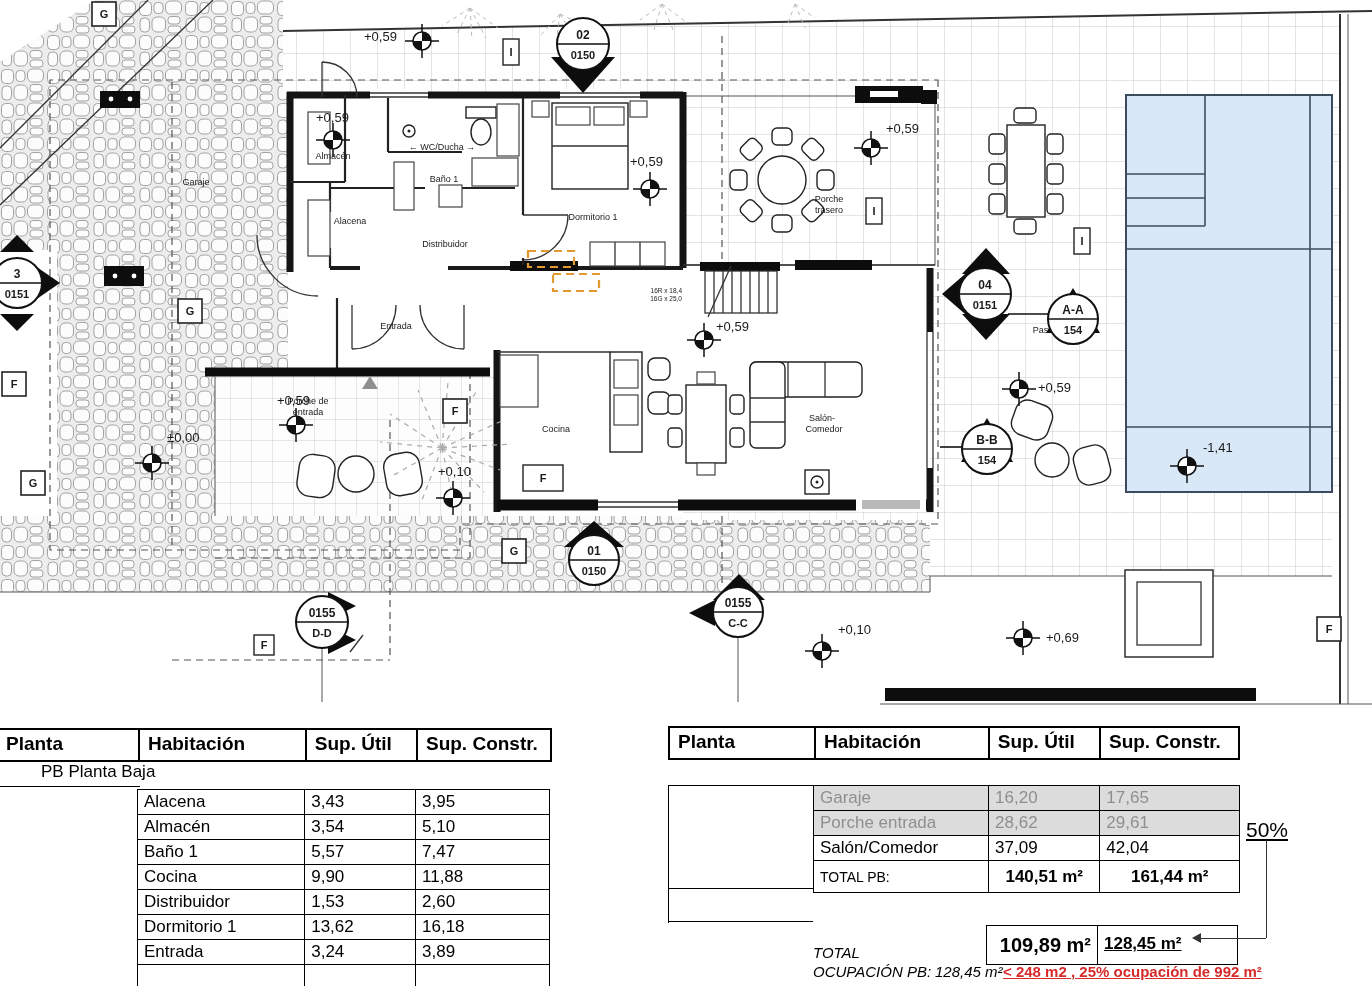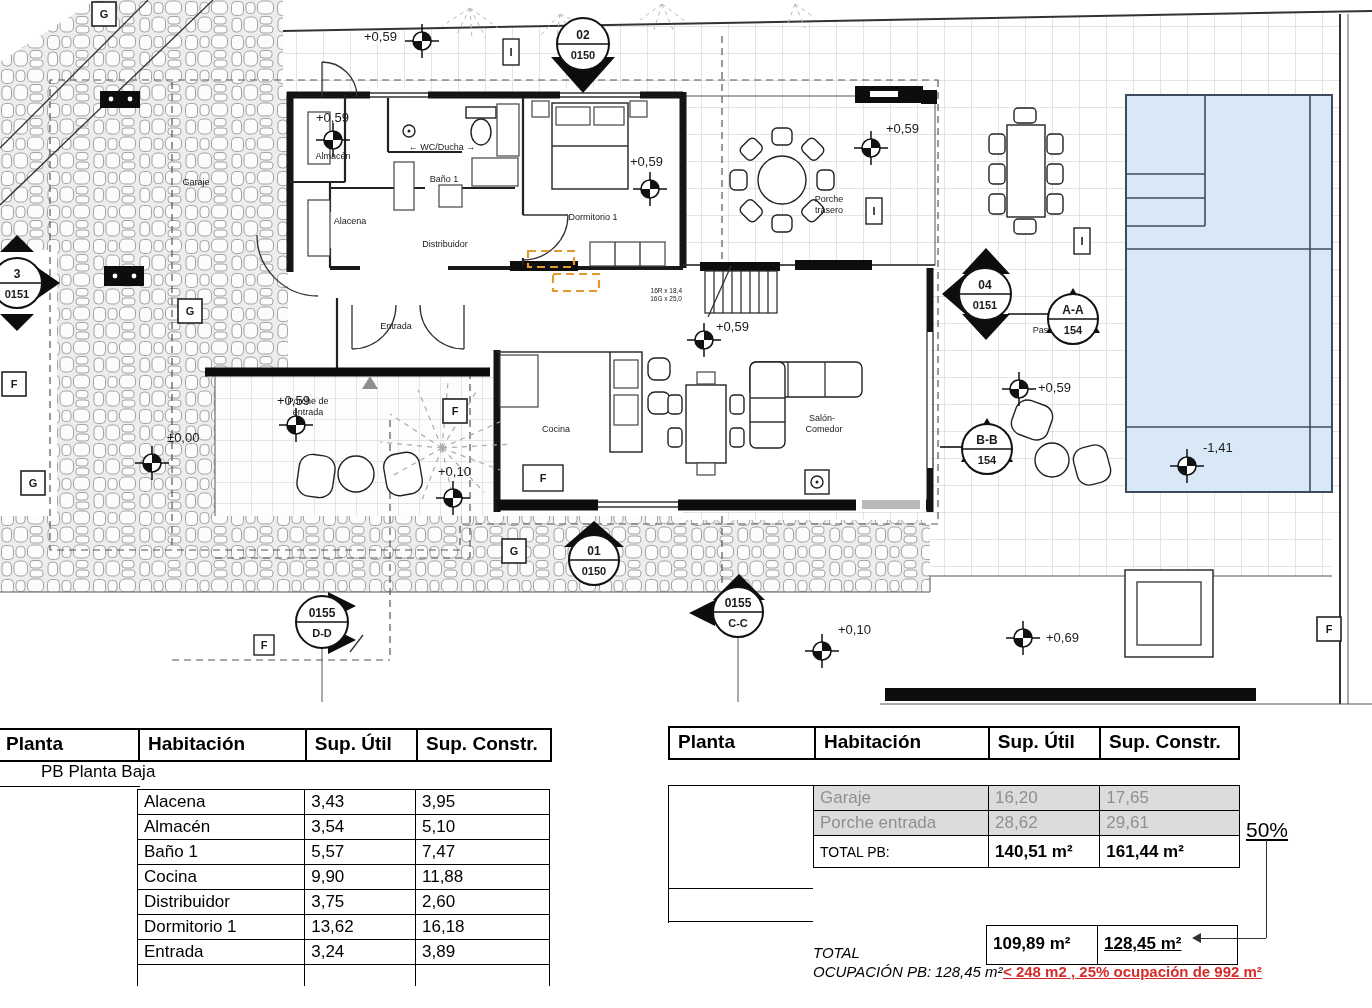--- a/index.html
+++ b/index.html
@@ -29,21 +29,21 @@
   .hrow{position:absolute;display:flex;background:#fff;border:2.5px solid #000;box-sizing:border-box;}
   .hcell{border-left:2.5px solid #000;box-sizing:border-box;font-size:19px;font-weight:bold;
          padding:3px 0 0 8px;height:30px;}
   .hcell:first-child{border-left:none;}
   table.sub{border-collapse:collapse;position:absolute;table-layout:fixed;}
   table.sub td{border:1.9px solid #000;font-size:17px;padding:2px 6px;height:21px;box-sizing:border-box;
     white-space:nowrap;overflow:hidden;}
   .grayrow td{background:#dcdcdc;color:#8f8f8f;}
   .lbl{position:absolute;font-size:17px;}
   .small{font-size:15px;font-style:italic;}
-  .bold{font-weight:bold;}
+  .bold{font-weight:bold;text-align:center;}
   .red{color:#d62b2b;text-decoration:underline;font-size:15px;font-weight:bold;}
   .uline{text-decoration:underline;}
   .bracket{position:absolute;border-color:#333;}
 </style>
 </head>
 <body>
 
 <div id="stage">
 
 <svg width="1372" height="710" viewBox="0 0 1372 710">
@@ -500,21 +500,21 @@
       <td>5,57</td>
       <td>7,47</td>
     </tr>
     <tr>
       <td>Cocina</td>
       <td>9,90</td>
       <td>11,88</td>
     </tr>
     <tr>
       <td>Distribuidor</td>
-      <td>3,75</td>
+      <td>1,53</td>
       <td>2,60</td>
     </tr>
     <tr>
       <td>Dormitorio 1</td>
       <td>13,62</td>
       <td>16,18</td>
     </tr>
     <tr>
       <td>Entrada</td>
       <td>3,24</td>
@@ -548,29 +548,34 @@
       <td style="width:173px;">Garaje</td>
       <td style="width:110px;">16,20</td>
       <td style="width:138px;">17,65</td>
     </tr>
     <tr class="grayrow">
       <td>Porche entrada</td>
       <td>28,62</td>
       <td>29,61</td>
     </tr>
     <tr>
+      <td>Salón/Comedor</td>
+      <td>37,09</td>
+      <td>42,04</td>
+    </tr>
+    <tr>
       <td style="font-size:14px;height:32px;">TOTAL PB:</td>
       <td class="bold">140,51 m²</td>
       <td class="bold">161,44 m²</td>
     </tr>
   </tbody>
       </table>
 
   <div style="position:absolute;left:986px;top:925px;display:flex;border:1.8px solid #000;">
-    <div style="width:110px;height:38px;box-sizing:border-box;padding:8px 6px 0;font-size:17px;font-weight:bold;">109,89 m²</div>
+    <div style="width:110px;height:38px;box-sizing:border-box;padding:8px 6px 0;font-size:20px;font-weight:bold;text-align:right;">109,89 m²</div>
     <div style="width:140px;height:38px;box-sizing:border-box;padding:8px 6px 0;font-size:17px;font-weight:bold;border-left:1.8px solid #000;"><span class="uline">128,45 m²</span></div>
   </div>
 
   <div class="lbl small" style="left:813px;top:944px;">TOTAL</div>
   <div class="lbl small" style="left:813px;top:963px;">OCUPACIÓN PB:</div>
   <div class="lbl small" style="left:935px;top:963px;">128,45 m²</div>
   <div class="lbl red" style="left:1003px;top:963px;">&lt; 248 m2 , 25% ocupación de 992 m²</div>
 
   <div class="lbl" style="left:1246px;top:818px;font-size:21px;text-decoration:underline;">50%</div>
   <div class="bracket" style="left:1266px;top:840px;width:0;height:98px;border-left:1.6px solid #333;"></div>

